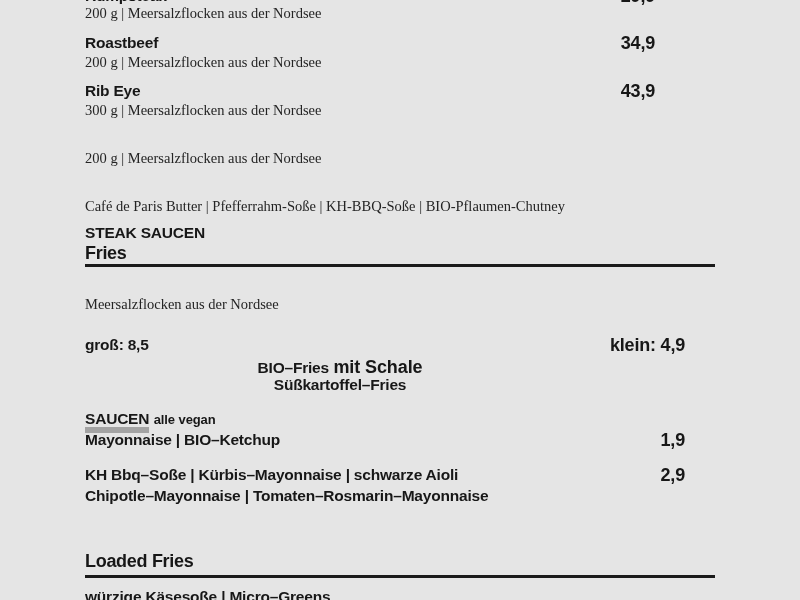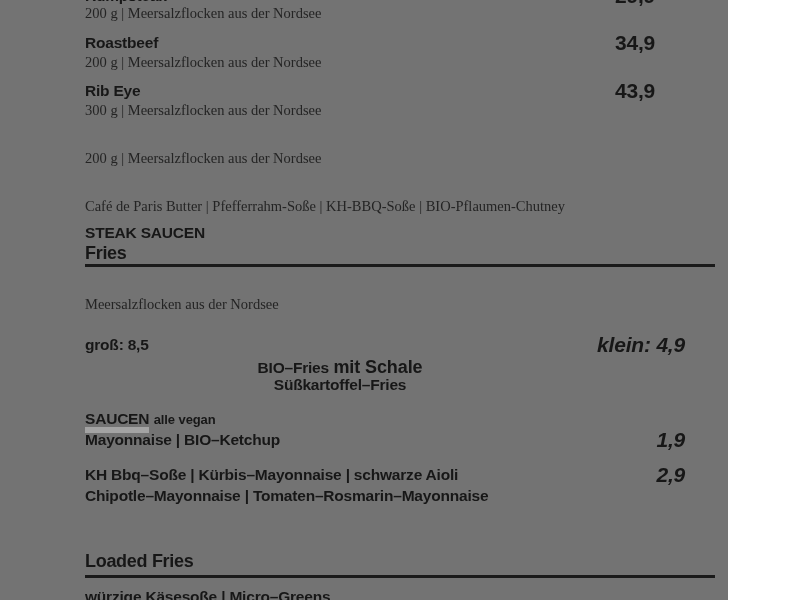--- a/index.html
+++ b/index.html
@@ -1,42 +1,42 @@
 <!DOCTYPE html>
 <html><head>
 <meta charset="utf-8">
 <style>
   html, body { margin: 0; padding: 0; background: #ffffff; }
   .page {
     position: relative;
-    width: 728px;
+    width: 800px;
     height: 600px;
-    background: #737373;
+    background: #e5e5e5;
     overflow: hidden;
     font-family: "Liberation Sans", sans-serif;
     color: #171717;
   }
   .row { position: absolute; left: 85px; width: 630px; }
   .item-title {
     font-weight: 700;
     font-size: 15.5px;
     line-height: 18px;
     letter-spacing: -0.2px;
   }
   .price {
     position: absolute;
     top: 0;
     font-weight: 700;
-    font-size: 21px;
+    font-size: 18px;
     line-height: 18px;
     letter-spacing: -0.2px;
     text-align: center;
   }
   .price-steak { right: 60px; }
-  .price-fries { right: 30px; font-style: italic; }
+  .price-fries { right: 30px; }
   .desc {
     font-family: "Liberation Serif", serif;
     font-weight: 400;
     font-size: 14.5px;
     line-height: 18px;
     color: #242424;
   }
   .section-heading {
     font-weight: 700;
     font-size: 18px;

